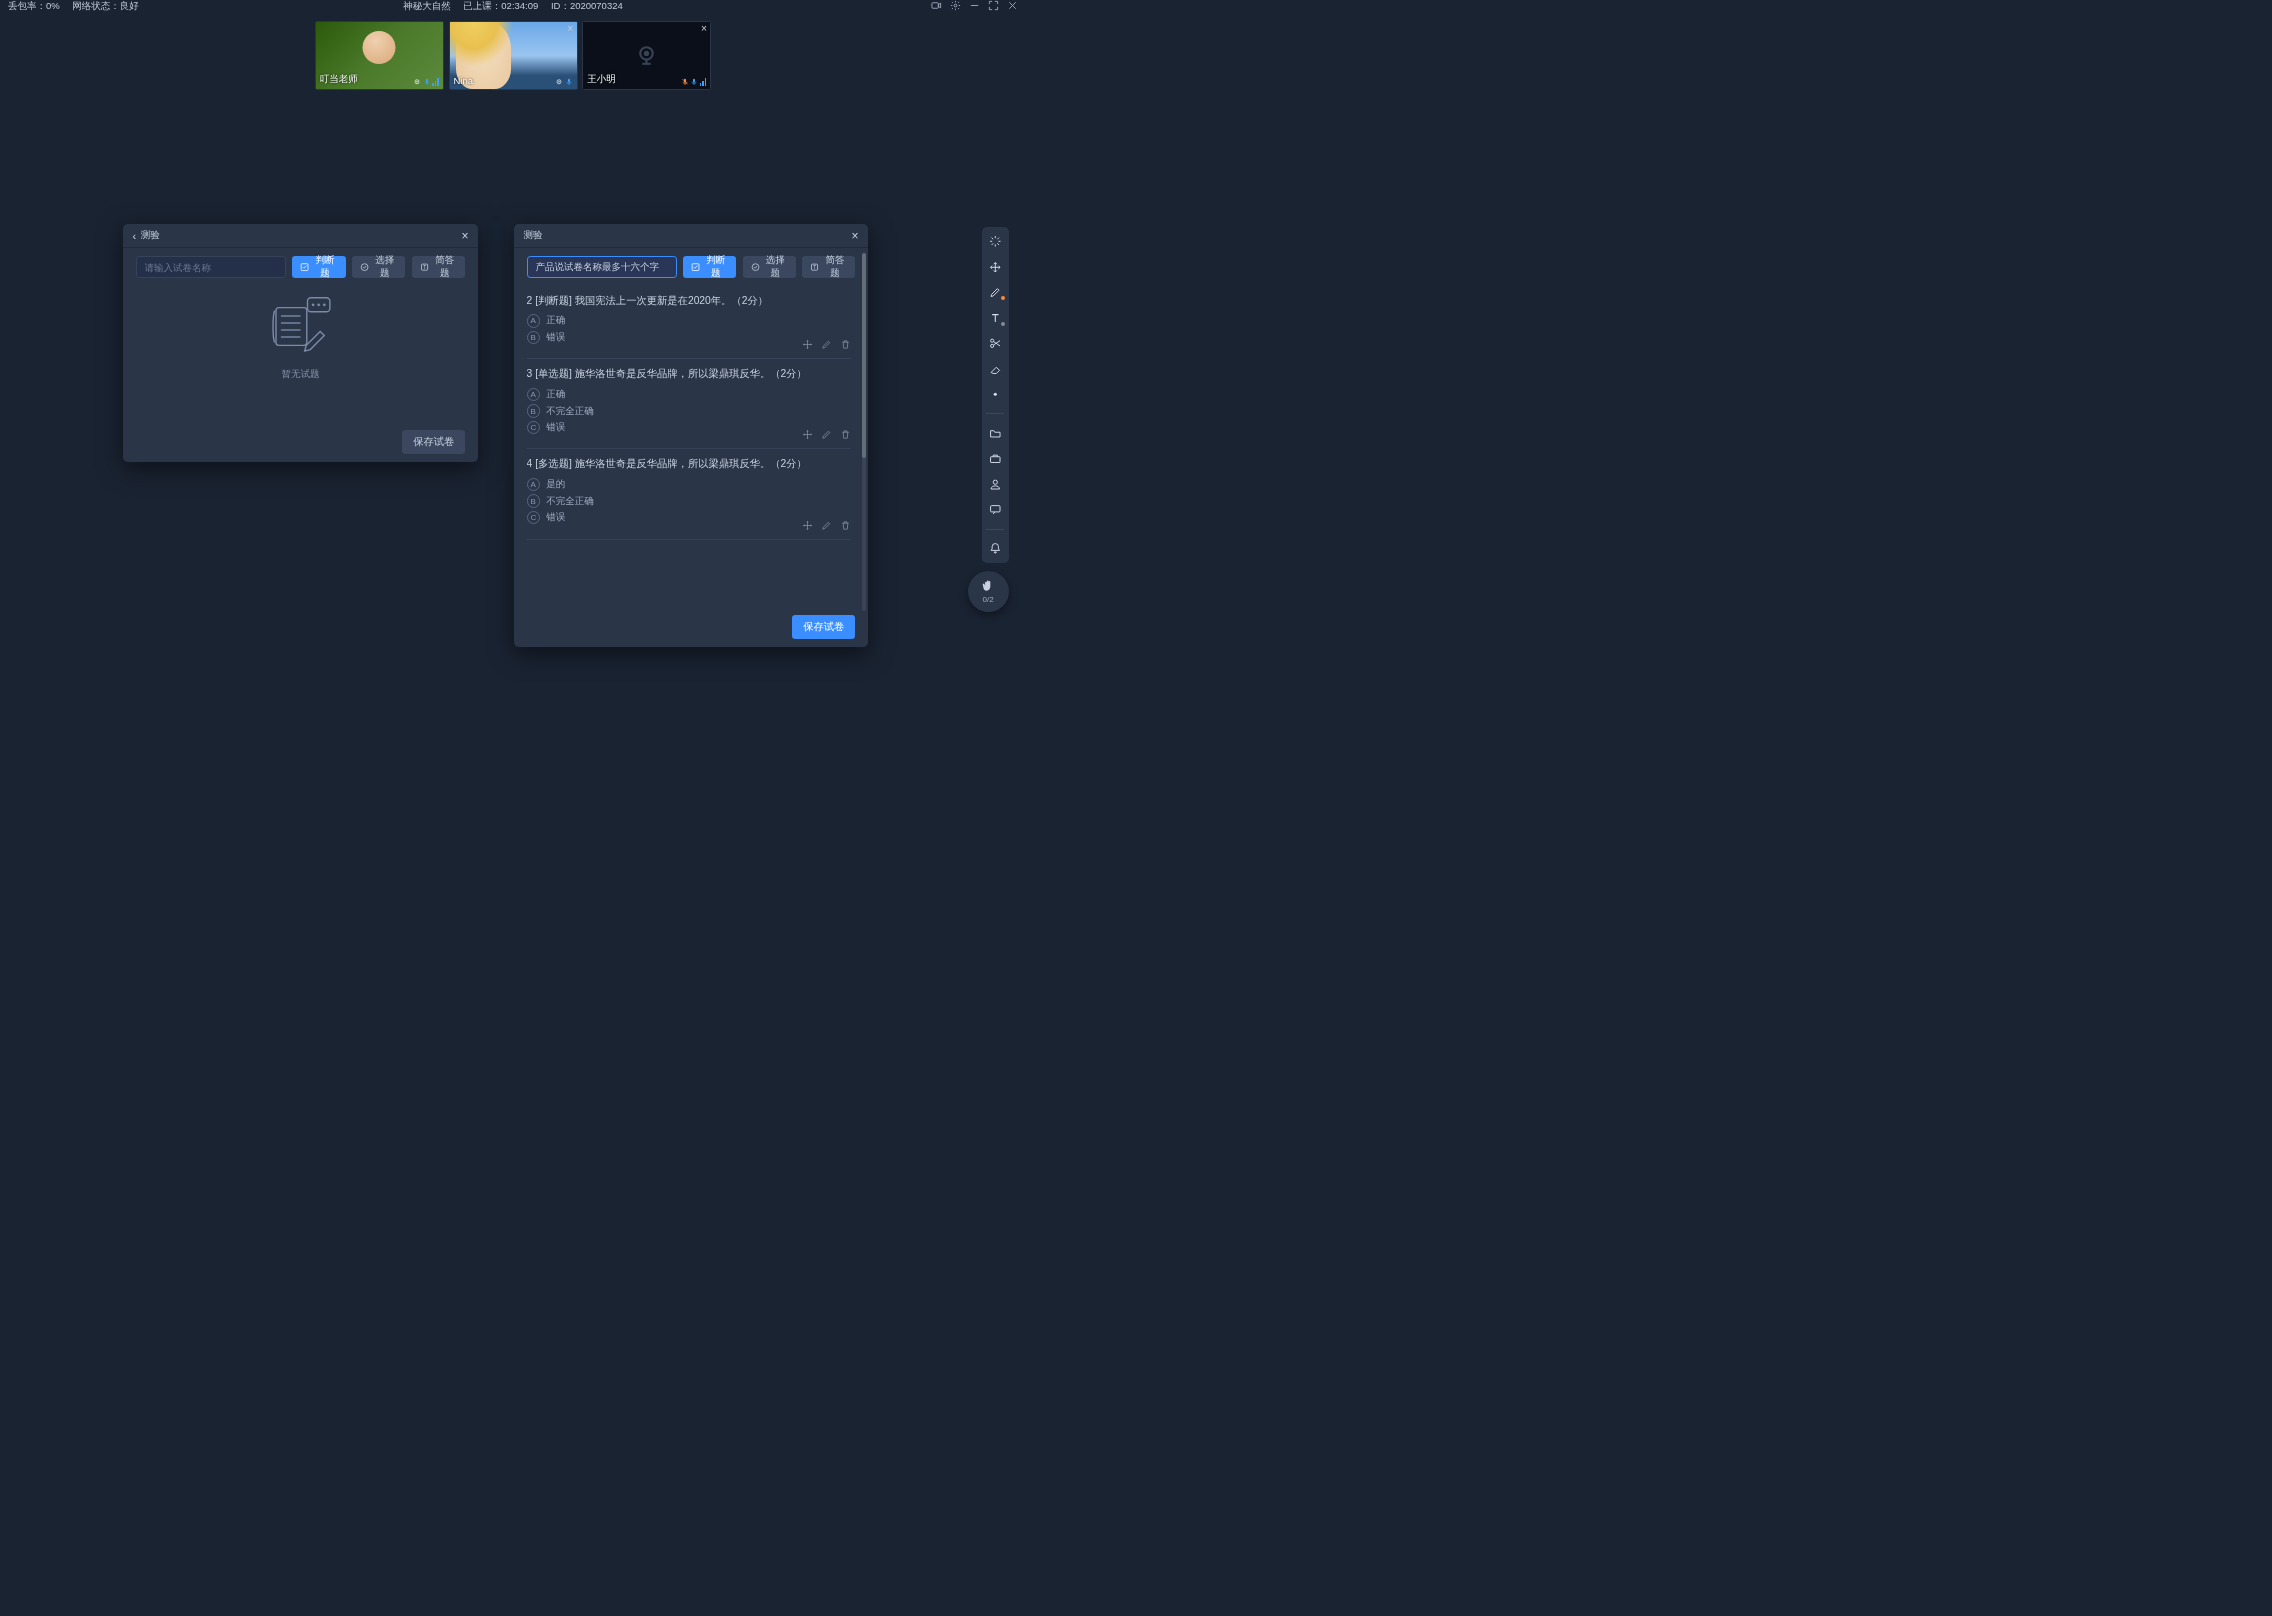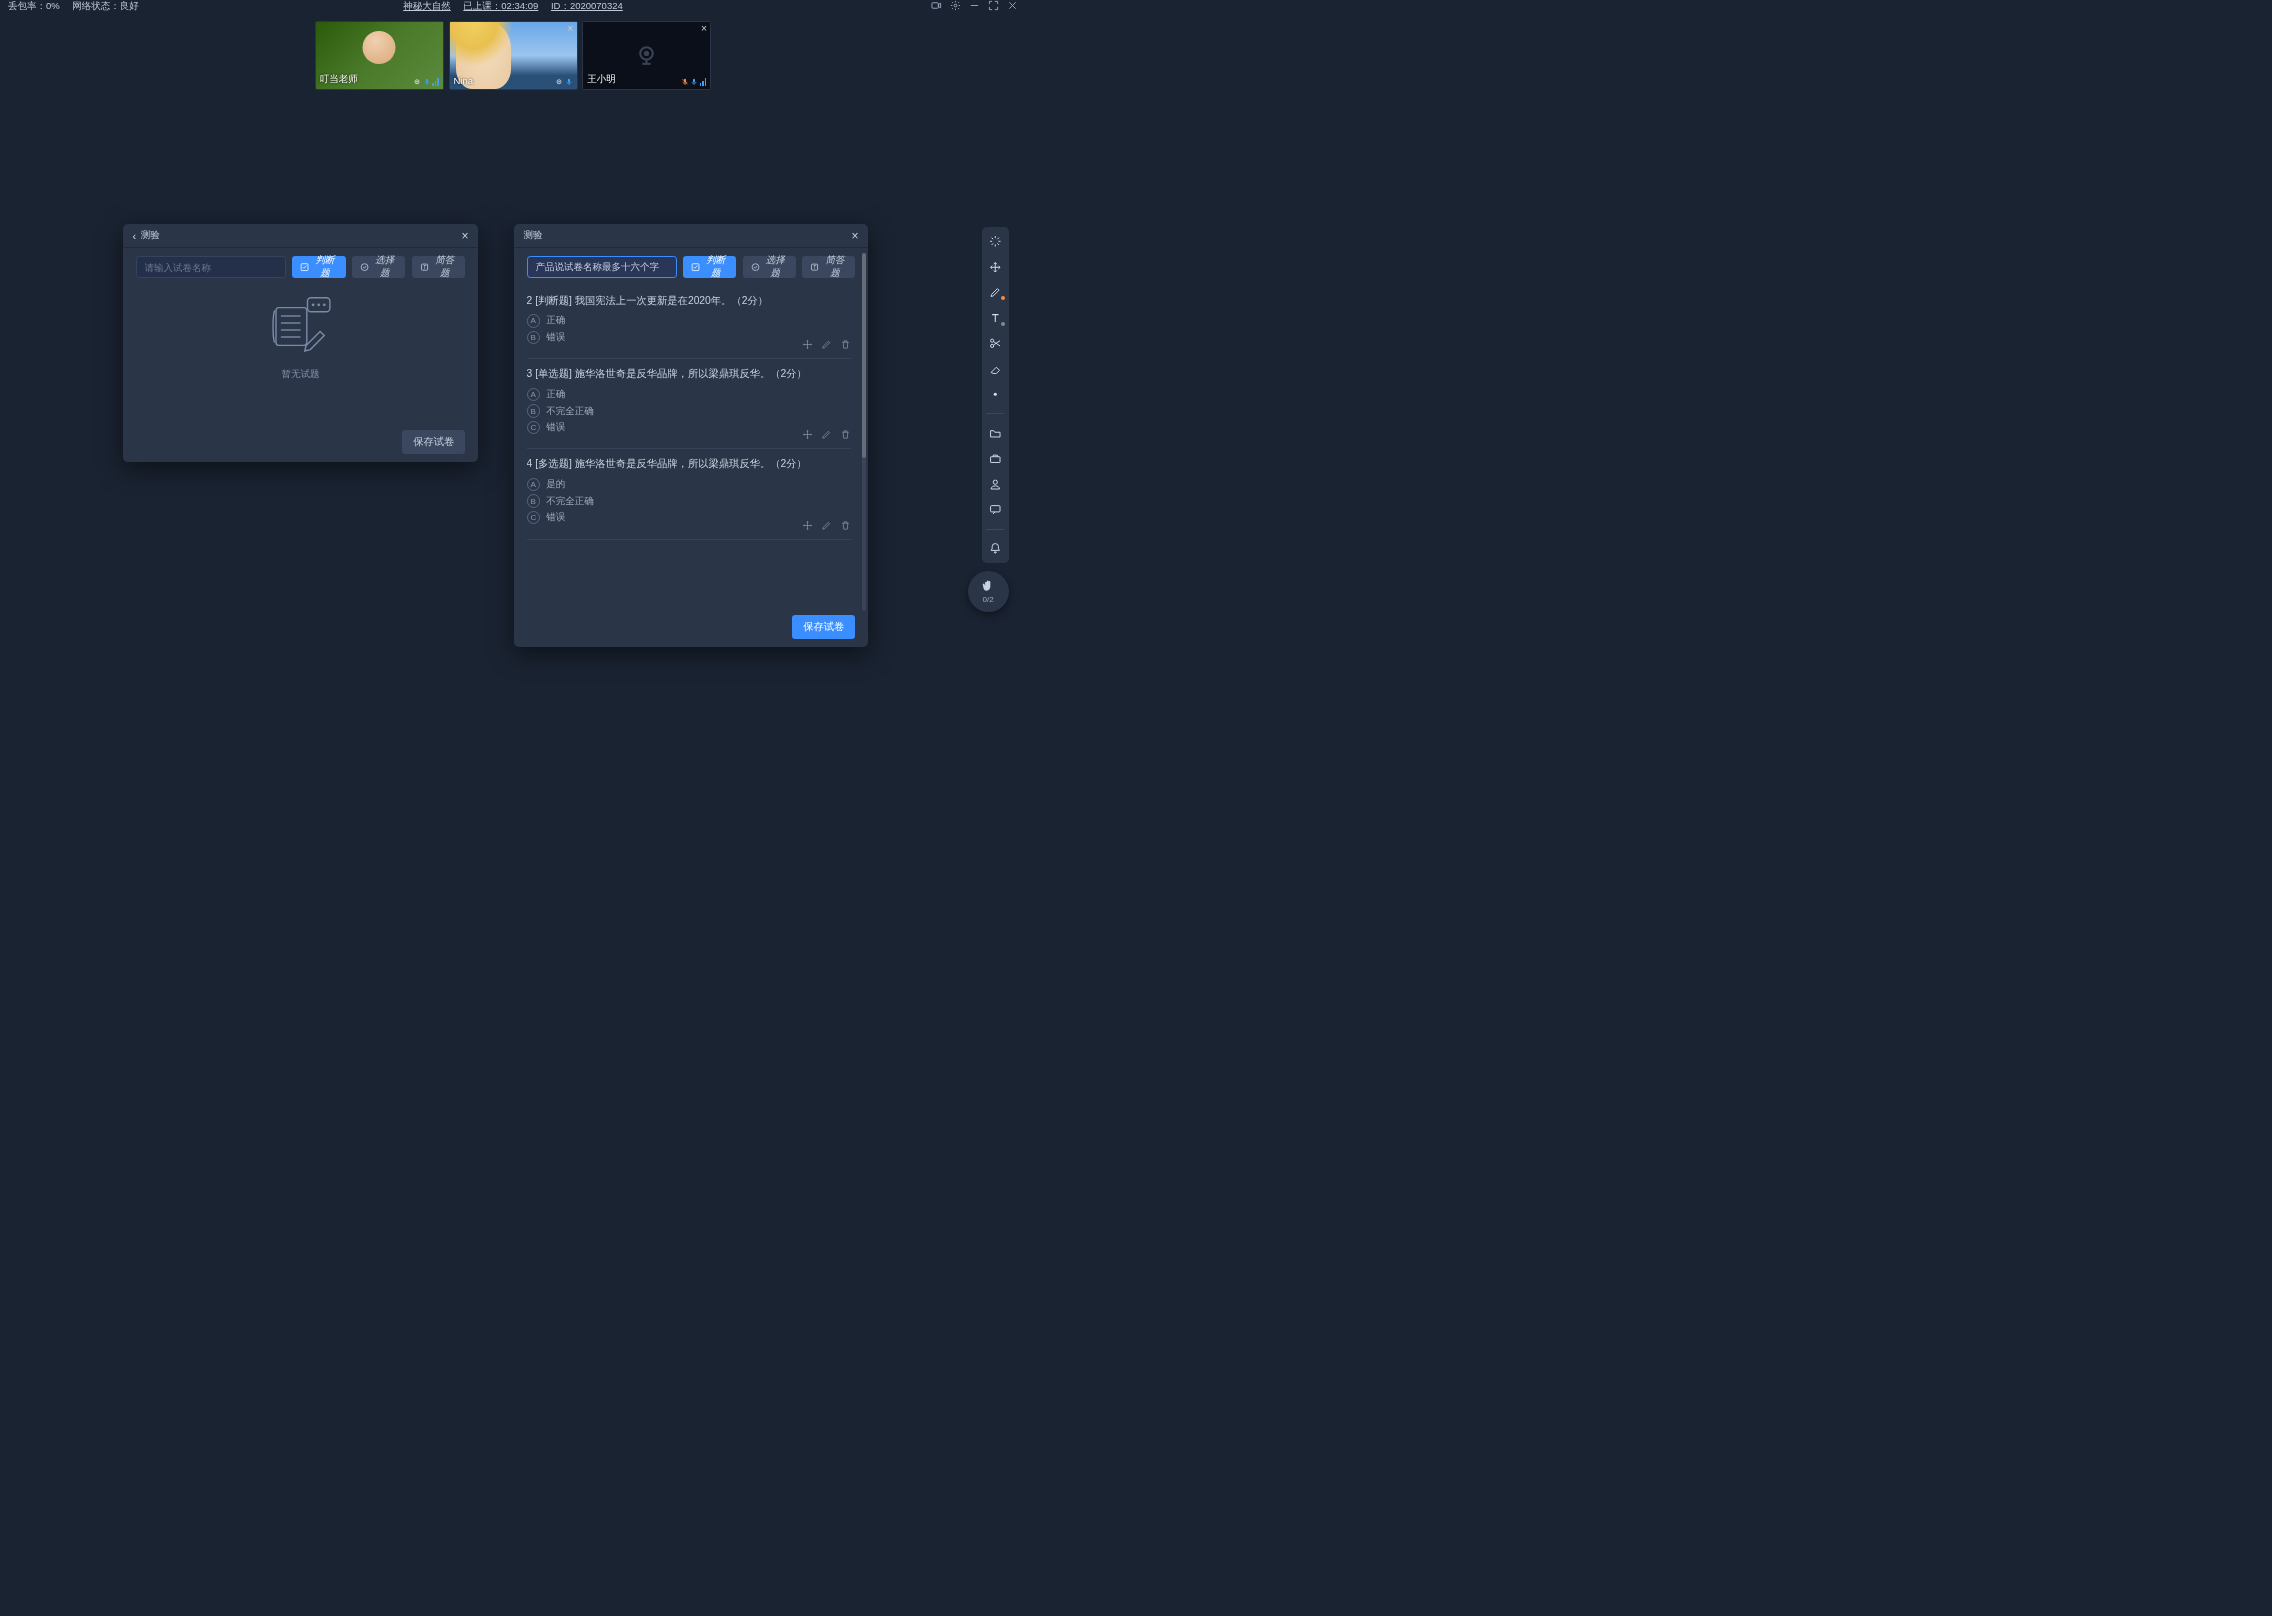--- a/index.html
+++ b/index.html
@@ -1,19 +1,19 @@
 <!DOCTYPE html>
 <html style="font-size:12.6px"><head>
   <meta charset="utf-8">
   <style>
     * { margin:0; padding:0; box-sizing:border-box; font-family:"PingFang SC","Microsoft YaHei",sans-serif; }
     body { background:#1a2332; width:1026px; height:729px; overflow:hidden; color:#a8b4c8; position:relative; }
     .topbar { height:19px; display:flex; align-items:flex-start; padding:0 8px; font-size:9.5px; color:#c0cad8; }
     .tb-left { display:flex; gap:12.6px; }
-    .tb-center { position:absolute; left:50%; transform:translateX(-50%); display:flex; gap:12.6px;text-decoration:underline; }
+    .tb-center { position:absolute; left:50%; transform:translateX(-50%); display:flex; gap:12.6px; }
     .tb-right { margin-left:auto; display:flex; gap:8px; align-items:center; }
     .tb-icon { width:11px; height:11px; cursor:pointer; fill:#a0aac0; stroke:#a0aac0; }
     .video-row { height:71px; display:flex; justify-content:center; gap:4.7px; padding-top:1.6px; }
     .video-tile { width:129px; height:69px; position:relative; background:#000; border:0.8px solid #2a3548; border-radius:1.6px; overflow:hidden; }
     .vt-green { background:linear-gradient(135deg,#2a5a0a 0%,#4a7a2a 50%,#5d8a3d 100%);padding-left:31px; }
     .vt-sea { background:linear-gradient(180deg,#6aa8e8 0%,#9bc5f0 50%,#2a5078 80%); }
     .vt-face { position:absolute; top:0; left:0; right:0; bottom:0; }
     .vt-face::before { content:''; position:absolute; top:9.5px; left:50%; transform:translateX(-50%); width:33px; height:33px; border-radius:50%; background:radial-gradient(circle at 40% 30%,#f0d0b0,#d8a878);}
     .vt-sea .vt-face::before { top:0; left:6.3px; transform:none; width:55px; height:67px; border-radius:40% 40% 30% 30%; background:radial-gradient(ellipse at 50% 30%,#f5e0c0,#e8c8a0); }
     .vt-sea::after { content:''; position:absolute; top:0; left:0; width:79px; height:63px; background:radial-gradient(ellipse at 30% 0%,#f0d060 0%,#e8c050 30%,transparent 50%); }
@@ -29,21 +29,21 @@
     .modal-left { top:224px; left:123px; width:355px; height:238px; }
     .modal-right { top:224px; left:514px; width:354px; height:423px; }
     .modal-head { height:24px; display:flex; align-items:center; padding:0 9.5px; border-bottom:0.8px solid rgba(0,0,0,.2); color:#c8d2e0; font-size:9.5px;}
     .modal-head .back { margin-right:4.7px; cursor:pointer; font-size:11px;}
     .modal-head .close { margin-left:auto; cursor:pointer; font-size:12px; }
     .modal-body { padding:8px 12.6px; flex:1; min-height:0; overflow:hidden; }
     .controls-row { display:flex; gap:6.3px; margin-bottom:8px;}
     .controls-row input { flex:1; height:22px; background:#24304a; border:0.8px solid #36445a; border-radius:3.2px; padding:0 8px; color:#c8d2e0; font-size:9.5px;}
     .controls-row input.active { border-color:#3a8eff; background:#2a3658;}
     .controls-row input::placeholder { color:#6a7690;}
-    .pill { height:22px; padding:0 8px; border-radius:3.2px; background:#3a475e; color:#c8d2e0; display:inline-flex; align-items:center; gap:3.2px; font-size:9.5px; cursor:pointer; border:none;font-style:italic;}
+    .pill { height:22px; padding:0 8px; border-radius:3.2px; background:#3a475e; color:#c8d2e0; display:inline-flex; align-items:center; gap:3.2px; font-size:9.5px; cursor:pointer; border:none;}
     .pill.primary { background:#3a8eff; color:#fff;}
     .pill svg { width:10.3px; height:10.3px; fill:currentColor;}
     .empty { display:flex; flex-direction:column; align-items:center; margin-top:17.4px; gap:9.5px;}
     .empty-txt { font-size:9.5px; color:#8895ad;}
     .empty-ill { width:71px; height:63px;}
     .ques-list { overflow-y:auto; height:calc(100% - 32px); padding-right:4.7px;}
     .ques { padding:8px 0 11px; border-bottom:0.8px solid #374258; position:relative;}
     .q-title { color:#c8d2e0; font-size:10.3px; margin-bottom:6.3px;}
     .q-ans { color:#a0abc0; font-size:9.5px; margin-bottom:3.2px;}
     .opt { display:flex; align-items:center; gap:6.3px; font-size:9.5px; margin:3.2px 0; color:#a0abc0;}

